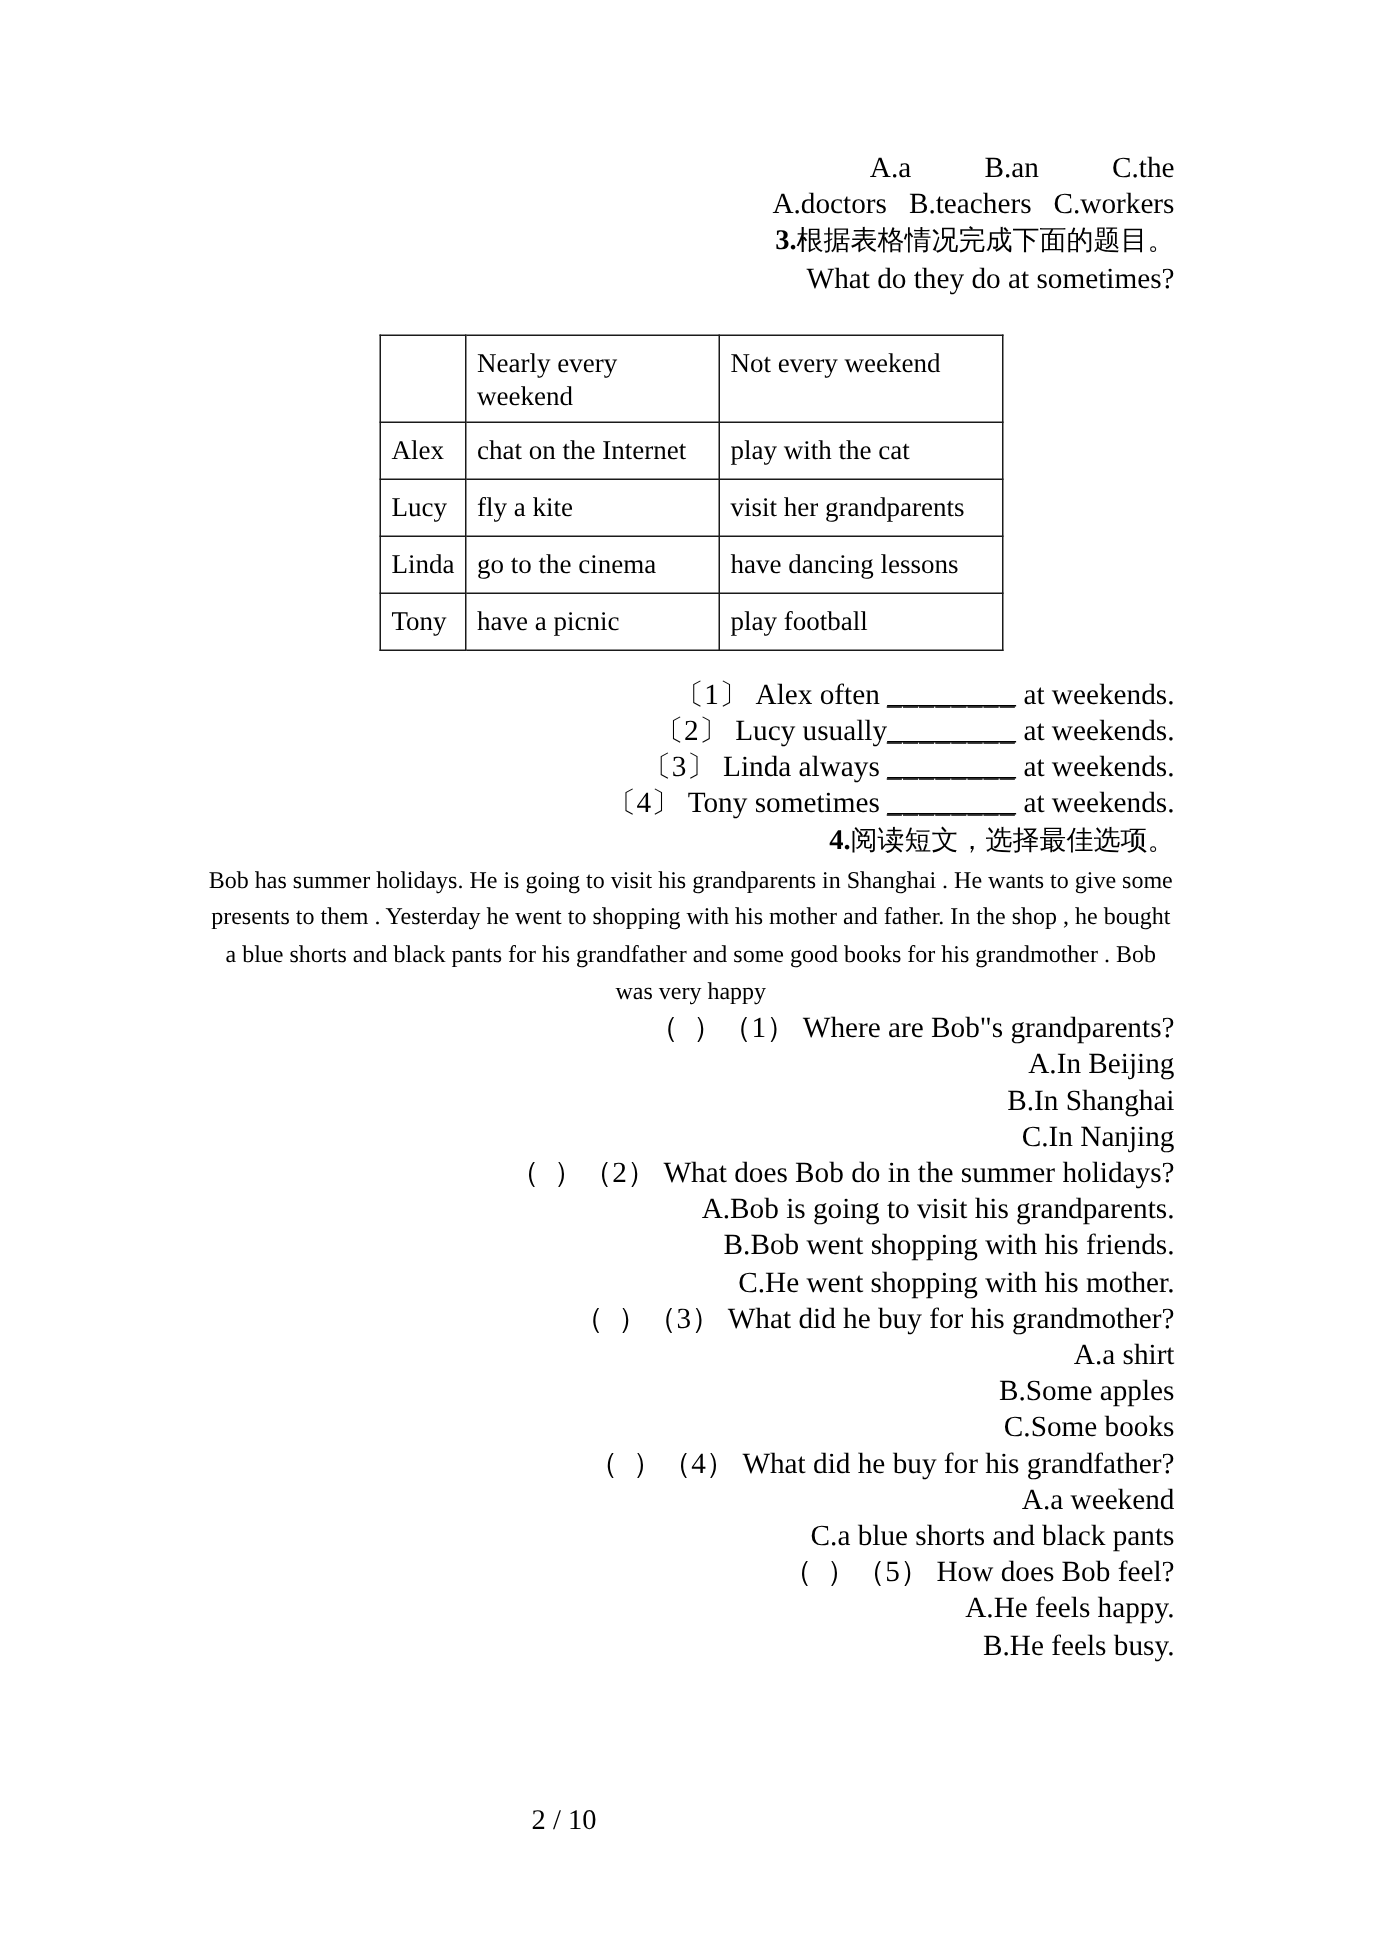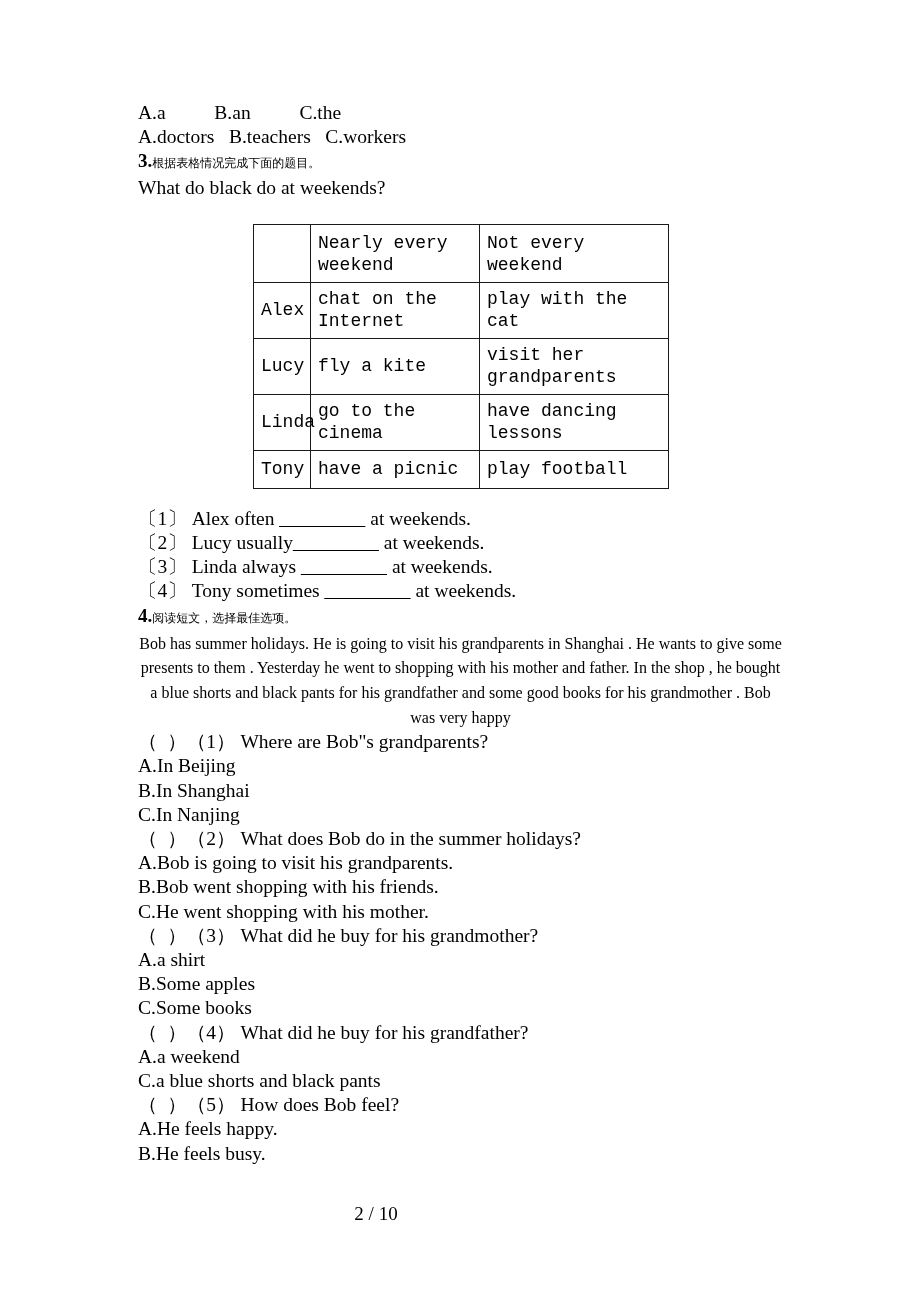--- a/index.html
+++ b/index.html
@@ -22,28 +22,28 @@
     position: absolute;
     left: 138px;
     top: 0;
     width: 645px;
   }
 
   
   .line {
     font-size: 19.5px;
     line-height: 24.2px;
-    text-align: left;
+    text-align: right;
     white-space: pre;
   }
 
   
   .cjk {
-    font-family: Liberation Serif, serif;
-    font-size: 12px;
+    font-family: Liberation Mono, monospace;
+    font-size: 18px;
   }
   .cjk-num {
     font-family: "Liberation Serif", "DejaVu Serif", serif;
     font-size: 19px;
     font-weight: bold;
   }
 
   .spacer-abc { margin-top: 101px; }
 
   
@@ -58,21 +58,20 @@
     table-layout: fixed;
     font-size: 18px;
     line-height: 22px;
   }
   table.weekend-table td {
     border: 1px solid #1a1a1a;
     padding: 5px 7px 6px 7px;
     vertical-align: middle;
     text-align: left;
     height: 26px;
-    font-family: Liberation Mono, monospace;
   }
   table.weekend-table col.c1 { width: 57px; }
   table.weekend-table col.c2 { width: 169px; }
   table.weekend-table col.c3 { width: 189px; }
   table.weekend-table tr.head td { height: 44px; vertical-align: top; padding-top: 7px;}
   table.weekend-table tr.head td.name-col { border-bottom: 1px solid #1a1a1a; }
 
   .gap-after-table { height: 10px; }
 
   .blank-u { text-decoration: underline; letter-spacing: 1px; }
@@ -97,21 +96,21 @@
 </head>
 <body>
 
 <div class="page">
   <div class="content">
 
     <div class="line spacer-abc">A.a          B.an          C.the</div>
     <div class="line">A.doctors   B.teachers   C.workers</div>
 
     <div class="line"><span class="cjk-num">3.</span><span class="cjk">根据表格情况完成下面的题目。</span></div>
-    <div class="line">What do black do at weekends?</div>
+    <div class="line">What do they do at sometimes?</div>
 
     <div class="table-wrap">
       <table class="weekend-table">
         <colgroup>
             <col class="c1">
             <col class="c2">
             <col class="c3">
           </colgroup>
         <tbody>
           <tr class="head">

